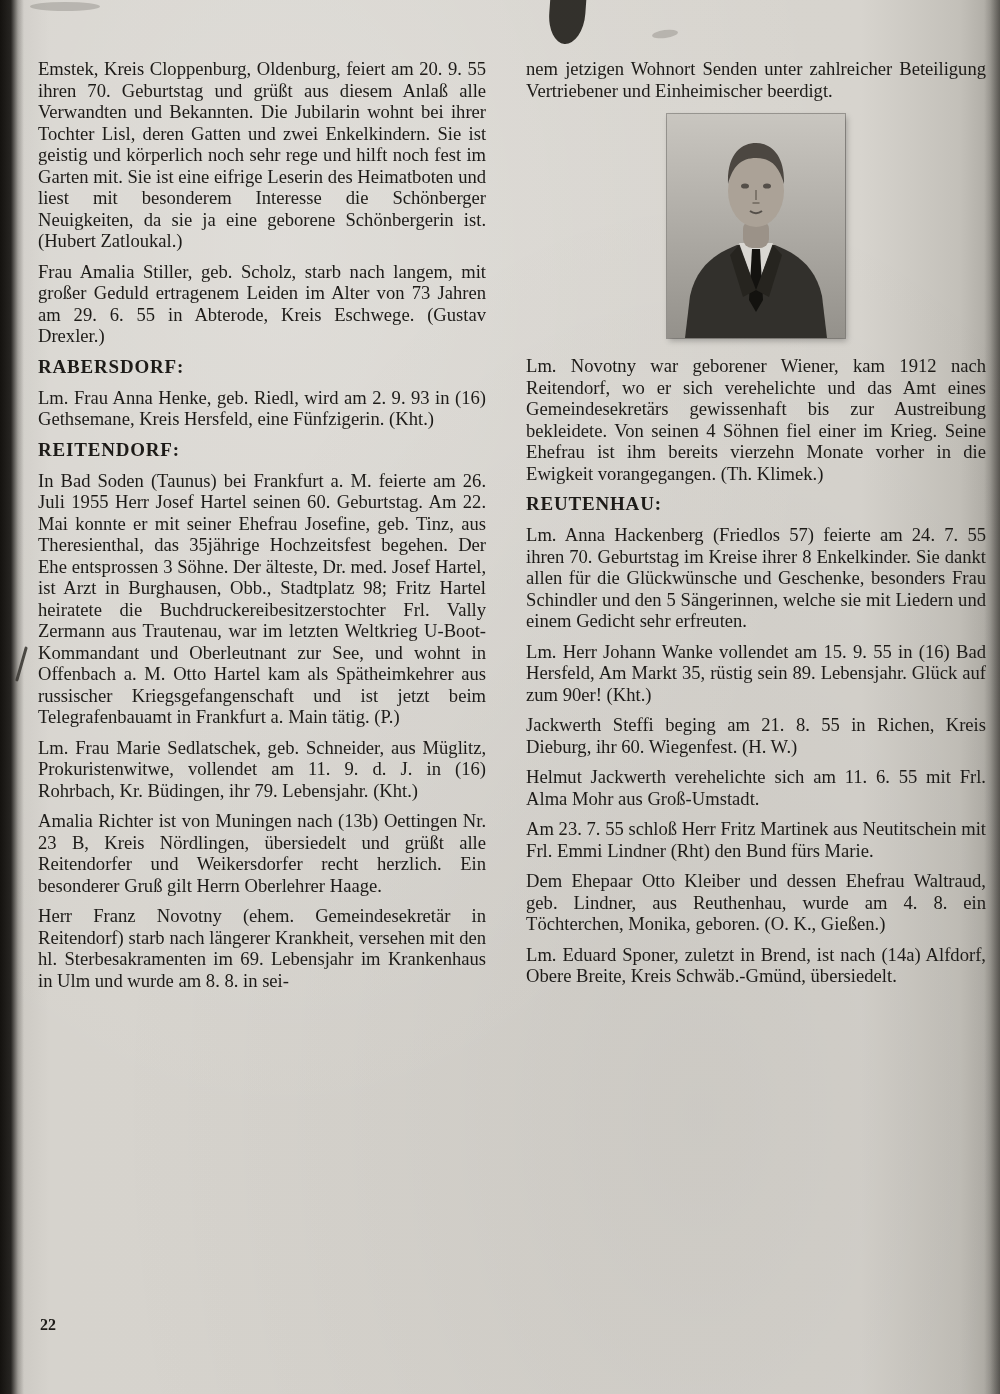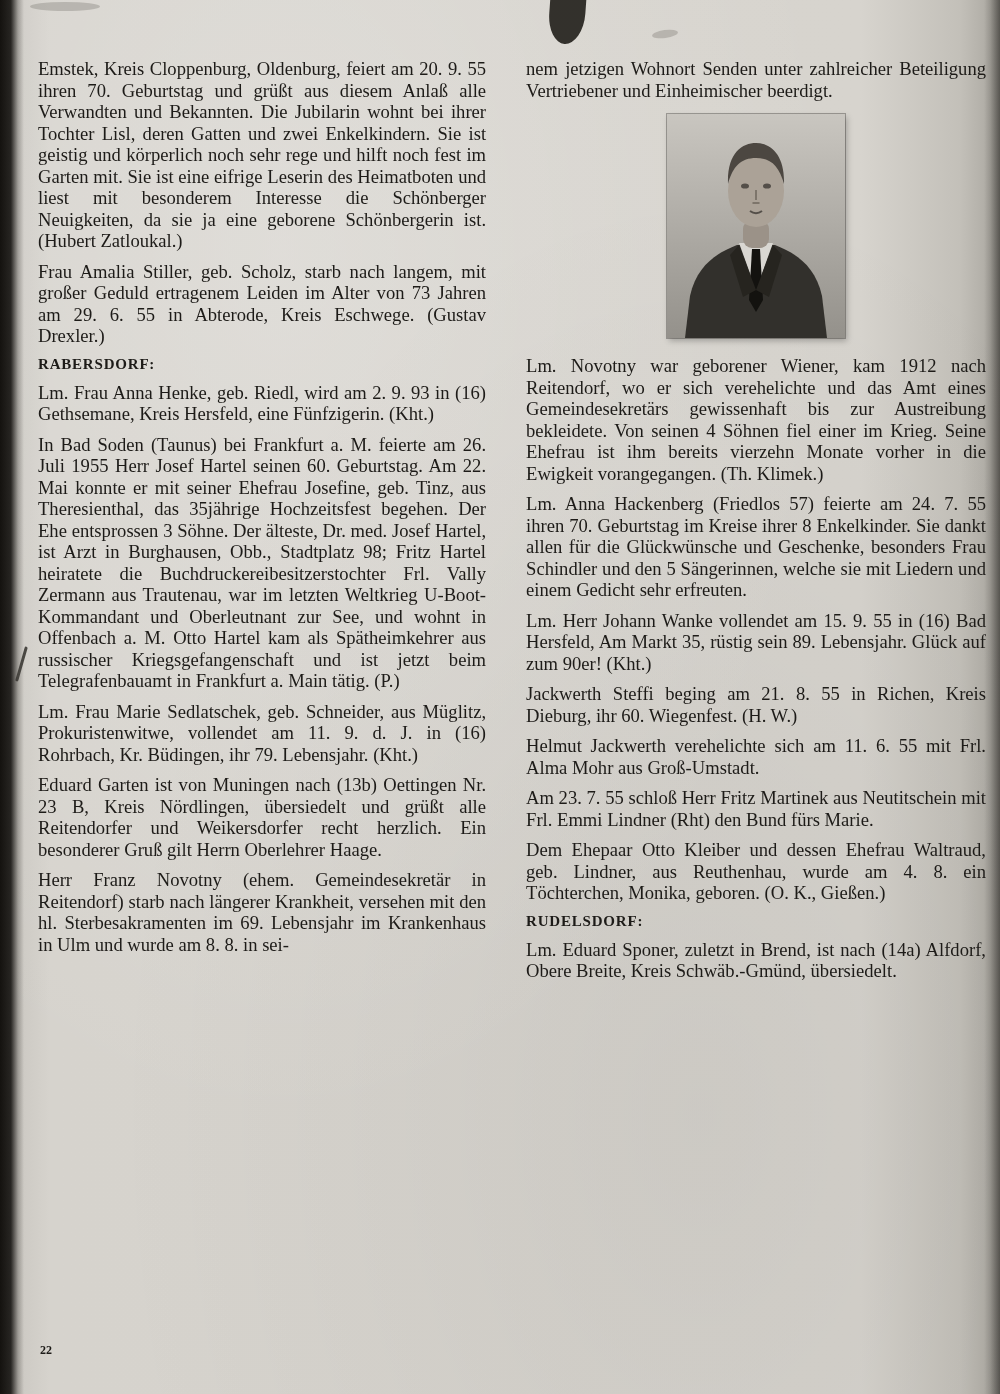--- a/index.html
+++ b/index.html
@@ -48,51 +48,52 @@
     display:flex; gap:16px;
   }
   .column { width:452px; }
   .column.right { width:464px;margin-left:24px; }
   .para {
     font-size:18.6px; line-height:21.5px; text-align:justify;
     margin-bottom:9px; color:var(--ink,#1d1b18);
   }
   .para b { font-weight:normal; }
   .section-heading {
-    font-size:15px; font-weight:bold; letter-spacing:0.8px;
+    font-size:19px; font-weight:bold; letter-spacing:0.8px;
     margin:7px 0 9px 0;
   }
   .photo {
     width:178px; margin:13px auto 17px auto;
     box-shadow:0 0 0 1px rgba(40,38,34,0.35), 2px 3px 6px rgba(0,0,0,0.25);
   }
   .photo svg { display:block; width:178px; height:224px; }
   .page-number {
-    position:absolute; left:40px; bottom:36px;
-    font-size:12px; font-weight:bold;
+    position:absolute; left:40px; bottom:60px;
+    font-size:16px; font-weight:bold;
   }
 </style>
 </head>
 <body>
 
 <div class="page">
   <div class="scan-smudge-topleft"></div>
   <div class="scan-blob-top"></div>
   <div class="scan-smudge-topright"></div>
   <div class="pen-mark"></div>
 
   <div class="content">
     <div class="column left">
         <p class="para"><span>Emstek, Kreis Cloppenburg, Oldenburg, feiert am 20. 9. 55 ihren 70. Geburtstag und grüßt aus diesem Anlaß alle Verwandten und Bekannten. Die Jubilarin wohnt bei ihrer Tochter Lisl, deren Gatten und zwei Enkelkindern. Sie ist geistig und körperlich noch sehr rege und hilft noch fest im Garten mit. Sie ist eine eifrige Leserin des Heimatboten und liest mit besonderem Interesse die Schönberger Neuigkeiten, da sie ja eine geborene Schönbergerin ist. (Hubert Zatloukal.)</span></p>
         <p class="para"><span>Frau </span><b>Amalia Stiller</b><span>, geb. Scholz, starb nach langem, mit großer Geduld ertragenem Leiden im Alter von 73 Jahren am 29. 6. 55 in Abterode, Kreis Eschwege. (Gustav Drexler.)</span></p>
         <h2 class="section-heading">RABERSDORF:</h2>
         <p class="para"><span>Lm. Frau </span><b>Anna Henke</b><span>, geb. Riedl, wird am 2. 9. 93 in (16) Gethsemane, Kreis Hersfeld, eine Fünfzigerin. (Kht.)</span></p>
+        <h2 class="section-heading">REITENDORF:</h2>
         <p class="para"><span>In Bad Soden (Taunus) bei Frankfurt a. M. feierte am 26. Juli 1955 Herr </span><b>Josef Hartel</b><span> seinen 60. Geburtstag. Am 22. Mai konnte er mit seiner Ehefrau Josefine, geb. Tinz, aus Theresienthal, das 35jährige Hochzeitsfest begehen. Der Ehe entsprossen 3 Söhne. Der älteste, </span><b>Dr. med. Josef Hartel</b><span>, ist Arzt in Burghausen, Obb., Stadtplatz 98; </span><b>Fritz Hartel</b><span> heiratete die Buchdruckereibesitzerstochter Frl. Vally Zermann aus Trautenau, war im letzten Weltkrieg U-Boot-Kommandant und Oberleutnant zur See, und wohnt in Offenbach a. M. </span><b>Otto Hartel</b><span> kam als Spätheimkehrer aus russischer Kriegsgefangenschaft und ist jetzt beim Telegrafenbauamt in Frankfurt a. Main tätig. (P.)</span></p>
         <p class="para"><span>Lm. Frau </span><b>Marie Sedlatschek</b><span>, geb. Schneider, aus Müglitz, Prokuristenwitwe, vollendet am 11. 9. d. J. in (16) Rohrbach, Kr. Büdingen, ihr 79. Lebensjahr. (Kht.)</span></p>
-        <p class="para"><b>Eduard Garten</b><span> ist von Muningen nach (13b) Oettingen Nr. 23 B, Kreis Nördlingen, übersiedelt und grüßt alle Reitendorfer und Weikersdorfer recht herzlich. Ein besonderer Gruß gilt Herrn Oberlehrer Haage.</span></p>
+        <p class="para"><b>Amalia Richter</b><span> ist von Muningen nach (13b) Oettingen Nr. 23 B, Kreis Nördlingen, übersiedelt und grüßt alle Reitendorfer und Weikersdorfer recht herzlich. Ein besonderer Gruß gilt Herrn Oberlehrer Haage.</span></p>
         <p class="para"><span>Herr </span><b>Franz Novotny</b><span> (ehem. Gemeindesekretär in Reitendorf) starb nach längerer Krankheit, versehen mit den hl. Sterbesakramenten im 69. Lebensjahr im Krankenhaus in Ulm und wurde am 8. 8. in sei-</span></p>
       </div>
     <div class="column right">
         <p class="para"><span>nem jetzigen Wohnort Senden unter zahlreicher Beteiligung Vertriebener und Einheimischer beerdigt.</span></p>
   <figure class="photo">
     <svg viewBox="0 0 178 224" xmlns="http://www.w3.org/2000/svg">
       <defs>
         <linearGradient id="phbg" x1="0" y1="0" x2="0" y2="1">
           <stop offset="0" stop-color="#c9c6c0"></stop>
           <stop offset="1" stop-color="#94918b"></stop>
@@ -107,27 +108,27 @@
       <path d="M61 70 C60 39 75 29 89 29 C104 29 118 41 117 70 C112 52 104 44 89 44 C74 44 66 52 61 70 Z" fill="#4c4741"></path>
       <ellipse cx="78" cy="72" rx="4" ry="2.6" fill="#544f49"></ellipse>
       <ellipse cx="100" cy="72" rx="4" ry="2.6" fill="#544f49"></ellipse>
       <path d="M89 76 L89 86 M85.5 89 L92.5 89" stroke="#7d756b" stroke-width="2" fill="none"></path>
       <path d="M83 97 C87 100 91 100 95 97" stroke="#544f49" stroke-width="2" fill="none"></path>
       <path d="M72 131 L89 176 L76 183 L63 141 Z" fill="#26241f"></path>
       <path d="M106 131 L89 176 L102 183 L115 141 Z" fill="#26241f"></path>
     </svg>
   </figure>
 <p class="para"><span>Lm. Novotny war geborener Wiener, kam 1912 nach Reitendorf, wo er sich verehelichte und das Amt eines Gemeindesekretärs gewissenhaft bis zur Austreibung bekleidete. Von seinen 4 Söhnen fiel einer im Krieg. Seine Ehefrau ist ihm bereits vierzehn Monate vorher in die Ewigkeit vorangegangen. (Th. Klimek.)</span></p>
+        <h2 class="section-heading">REUTENHAU:</h2>
         <p class="para"><span>Lm. </span><b>Anna Hackenberg</b><span> (Friedlos 57) feierte am 24. 7. 55 ihren 70. Geburtstag im Kreise ihrer 8 Enkelkinder. Sie dankt allen für die Glückwünsche und Geschenke, besonders Frau Schindler und den 5 Sängerinnen, welche sie mit Liedern und einem Gedicht sehr erfreuten.</span></p>
         <p class="para"><span>Lm. Herr </span><b>Johann Wanke</b><span> vollendet am 15. 9. 55 in (16) Bad Hersfeld, Am Markt 35, rüstig sein 89. Lebensjahr. Glück auf zum 90er! (Kht.)</span></p>
         <p class="para"><b>Jackwerth Steffi</b><span> beging am 21. 8. 55 in Richen, Kreis Dieburg, ihr 60. Wiegenfest. (H. W.)</span></p>
         <p class="para"><b>Helmut Jackwerth</b><span> verehelichte sich am 11. 6. 55 mit Frl. Alma Mohr aus Groß-Umstadt.</span></p>
         <p class="para"><span>Am 23. 7. 55 schloß Herr </span><b>Fritz Martinek</b><span> aus Neutitschein mit Frl. </span><b>Emmi Lindner</b><span> (Rht) den Bund fürs Marie.</span></p>
         <p class="para"><span>Dem Ehepaar Otto Kleiber und dessen Ehefrau </span><b>Waltraud</b><span>, geb. Lindner, aus Reuthenhau, wurde am 4. 8. ein Töchterchen, Monika, geboren. (O. K., Gießen.)</span></p>
-        <h2 class="section-heading">RUDELSDORF:</h2>
         <p class="para"><span>Lm. </span><b>Eduard Sponer</b><span>, zuletzt in Brend, ist nach (14a) Alfdorf, Obere Breite, Kreis Schwäb.-Gmünd, übersiedelt.</span></p>
       </div>
   </div>
 
   <div class="page-number">22</div>
 
   <div class="binding-edge"></div>
   <div class="right-edge"></div>
 </div>
 

